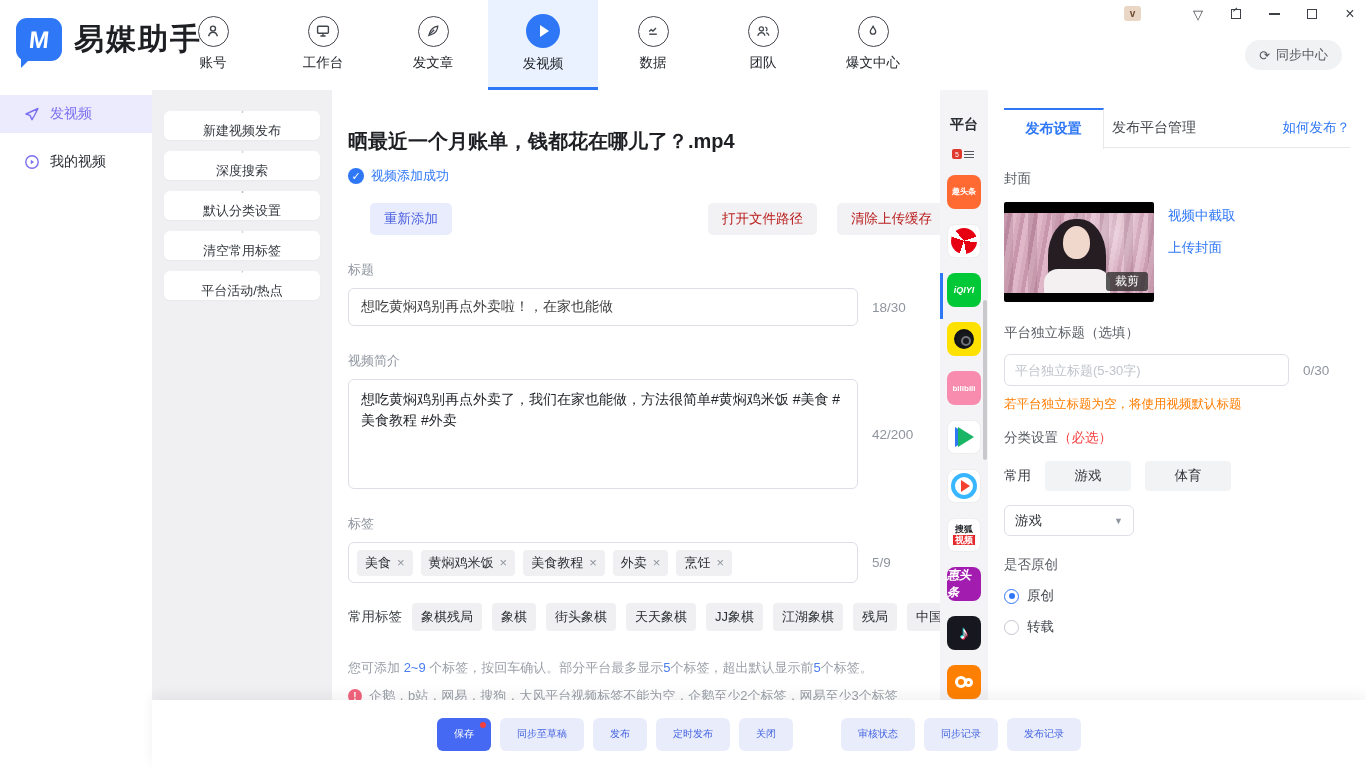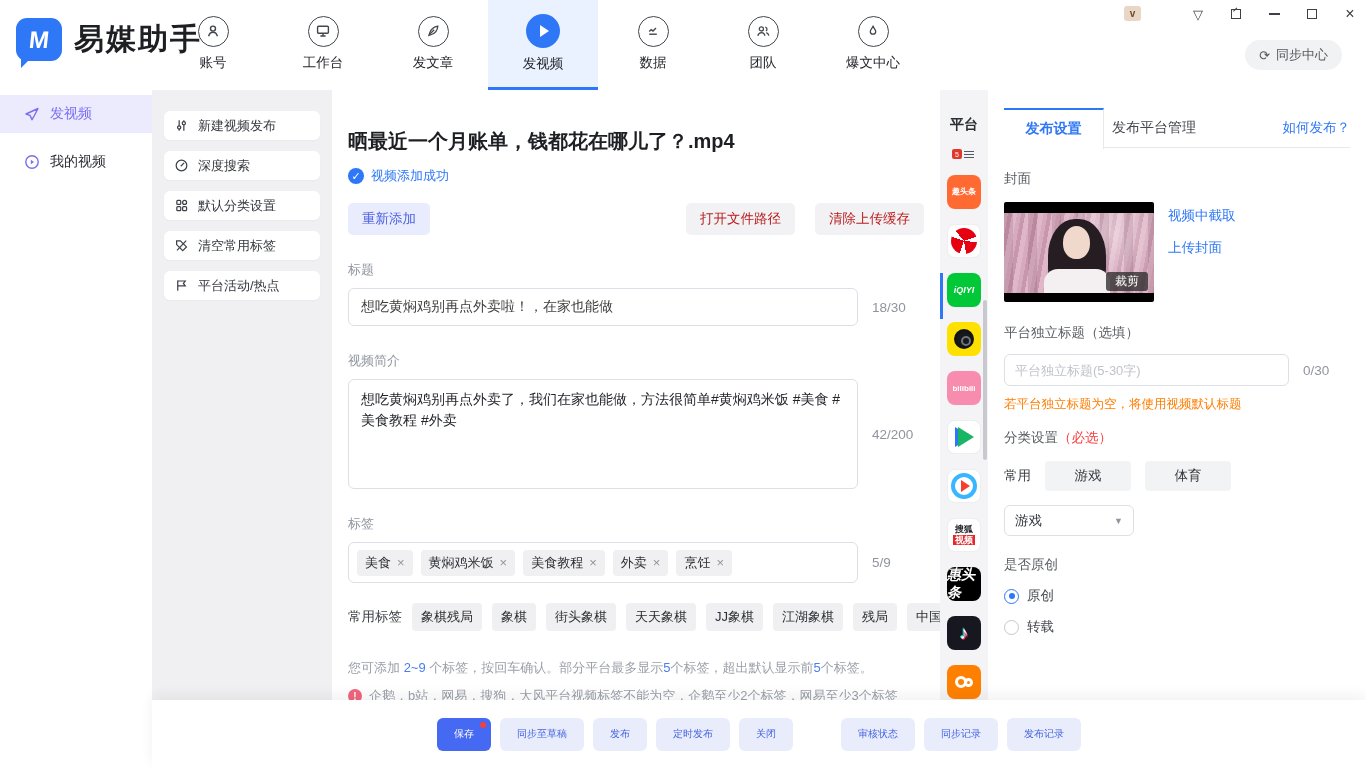--- a/index.html
+++ b/index.html
@@ -35,28 +35,28 @@
   .sync-btn { position:absolute; right:24px; top:40px; height:30px; padding:0 14px; border-radius:15px; background:#f1f2f4; display:flex; align-items:center; gap:6px; font-size:13px; color:#55585e; cursor:pointer; }
 
   
   .sidebar { position:absolute; left:0; top:90px; width:152px; bottom:0; background:#fff; z-index:5; }
   .side-item { height:38px; margin-top:5px; display:flex; align-items:center; gap:10px; padding-left:24px; font-size:14px; color:#2b2e33; cursor:pointer; }
   .side-item.active { background:#eceafd; color:#7a6ff0; }
   .side-item + .side-item { margin-top:10px; }
 
   
   .tools { position:absolute; left:152px; top:90px; width:180px; height:610px; background:#f0f0f2; padding-top:21px; z-index:1; }
-  .tool-btn { width:156px; height:29px; margin:0 auto 11px auto; background:#fff; border-radius:6px; display:flex; align-items:center; gap:9px; padding:0 10px; font-size:13px; color:#33373d; cursor:pointer; box-shadow:0 1px 2px rgba(0,0,0,.03); white-space:nowrap; }
+  .tool-btn { width:156px; height:29px; margin:0 auto 11px auto; background:#fff; border-radius:6px; display:flex; align-items:center; gap:9px; padding:0 10px; font-size:13px; color:#33373d; cursor:pointer; box-shadow:0 1px 2px rgba(0,0,0,.03); white-space:nowrap;flex-direction:column; }
 
   
   .main { position:absolute; left:332px; top:90px; width:608px; height:610px; background:#fff; padding:38px 0 0 16px; z-index:1; }
   .video-title { font-size:20px; font-weight:bold; color:#1d1f23; }
   .status-row { display:flex; align-items:center; gap:7px; margin-top:12px; color:#2e77f6; font-size:13px; }
   .check-dot { width:16px; height:16px; border-radius:50%; background:#2e77f6; color:#fff; font-size:11px; display:flex; align-items:center; justify-content:center; }
-  .action-row { margin-top:18px; display:flex; align-items:flex-start; width:576px; }
+  .action-row { margin-top:18px; display:flex; align-items:flex-start; width:576px;margin-left:22px; }
   .btn { border-radius:5px; font-size:13.5px; padding:7px 14px; cursor:pointer; white-space:nowrap; }
   .btn-readd { background:#e9ecfc; color:#4f63e2; }
   .btn-gray { background:#f2f2f4; color:#b91c1c; }
   .action-right { margin-left:auto; display:flex; gap:20px; }
   .fld-label { margin-top:26px; font-size:13px; color:#8f959e; }
   .fld-row { display:flex; align-items:center; margin-top:9px; }
   .txt-input { width:510px; height:38px; border:1px solid #dcdfe6; border-radius:6px; padding:0 12px; font-size:14px; color:#404040; font-family:inherit; background:#fff; }
   .txt-area { width:510px; height:110px; border:1px solid #dcdfe6; border-radius:6px; padding:9px 12px; font-size:14px; color:#23262b; font-family:inherit; resize:none; line-height:1.5; }
   .counter { margin-left:14px; font-size:13.5px; color:#8f959e; white-space:nowrap; }
   .tags-box { width:510px; min-height:41px; border:1px solid #dcdfe6; border-radius:6px; padding:6px 8px; display:flex; flex-wrap:wrap; gap:8px; align-items:center; }
@@ -89,21 +89,21 @@
   .ycam-lens::after { content:""; position:absolute; left:4px; top:4px; width:6px; height:6px; border-radius:50%; border:2px solid #6f737b; }
   .ic-bili { background:#f78cae; color:#fff; font-size:8px; font-weight:bold; }
   .ic-txv { background:#fff; border:1px solid #eee; }
   .txv-play { width:0; height:0; border-left:16px solid #18b565; border-top:10px solid transparent; border-bottom:10px solid transparent; position:relative; margin-left:4px; filter:drop-shadow(-3px 0 0 #2e77f6); }
   .ic-haokan { background:#fff; border:1px solid #eee; }
   .hk-ring { width:26px; height:26px; border-radius:50%; border:4px solid #38b6ff; display:flex; align-items:center; justify-content:center; }
   .hk-arrow { width:0; height:0; border-left:9px solid #f5402f; border-top:6px solid transparent; border-bottom:6px solid transparent; margin-left:2px; }
   .ic-sohu { background:#fff; border:1px solid #eee; flex-direction:column; gap:1px; }
   .sohu-top { font-size:9px; font-weight:bold; color:#1d1f23; line-height:1; }
   .sohu-bot { font-size:9px; font-weight:bold; color:#fff; background:#e4292d; line-height:1.2; padding:0 2px; }
-  .ic-hui { background:#000000; color:#fff; font-size:14px; font-weight:bold; font-style:italic; }
+  .ic-hui { background:#a21caf; color:#fff; font-size:12px; font-weight:bold; font-style:italic; }
   .ic-douyin { background:#17171f; color:#fff; font-size:18px; text-shadow:1px 1px 0 #fd2d55, -1px -1px 0 #25f4ee; }
   .ic-ks { background:#ff8000; }
   .ks-gog { display:flex; }
   .ks-gog i { width:12px; height:12px; border:3px solid #fff; border-radius:50%; display:block; }
   .ks-gog i+i { margin-left:-3px; width:9px; height:9px; margin-top:2px; }
 
   
   .pub { position:absolute; left:988px; top:90px; width:378px; height:610px; background:#fff; padding:18px 16px 0 16px; z-index:3; }
   .pub-tabs { display:flex; align-items:center; height:40px; border-bottom:1px solid #e6e8eb; position:relative; }
   .pub-tab { width:100px; height:40px; display:flex; align-items:center; justify-content:center; font-size:14px; color:#44484e; cursor:pointer; }

